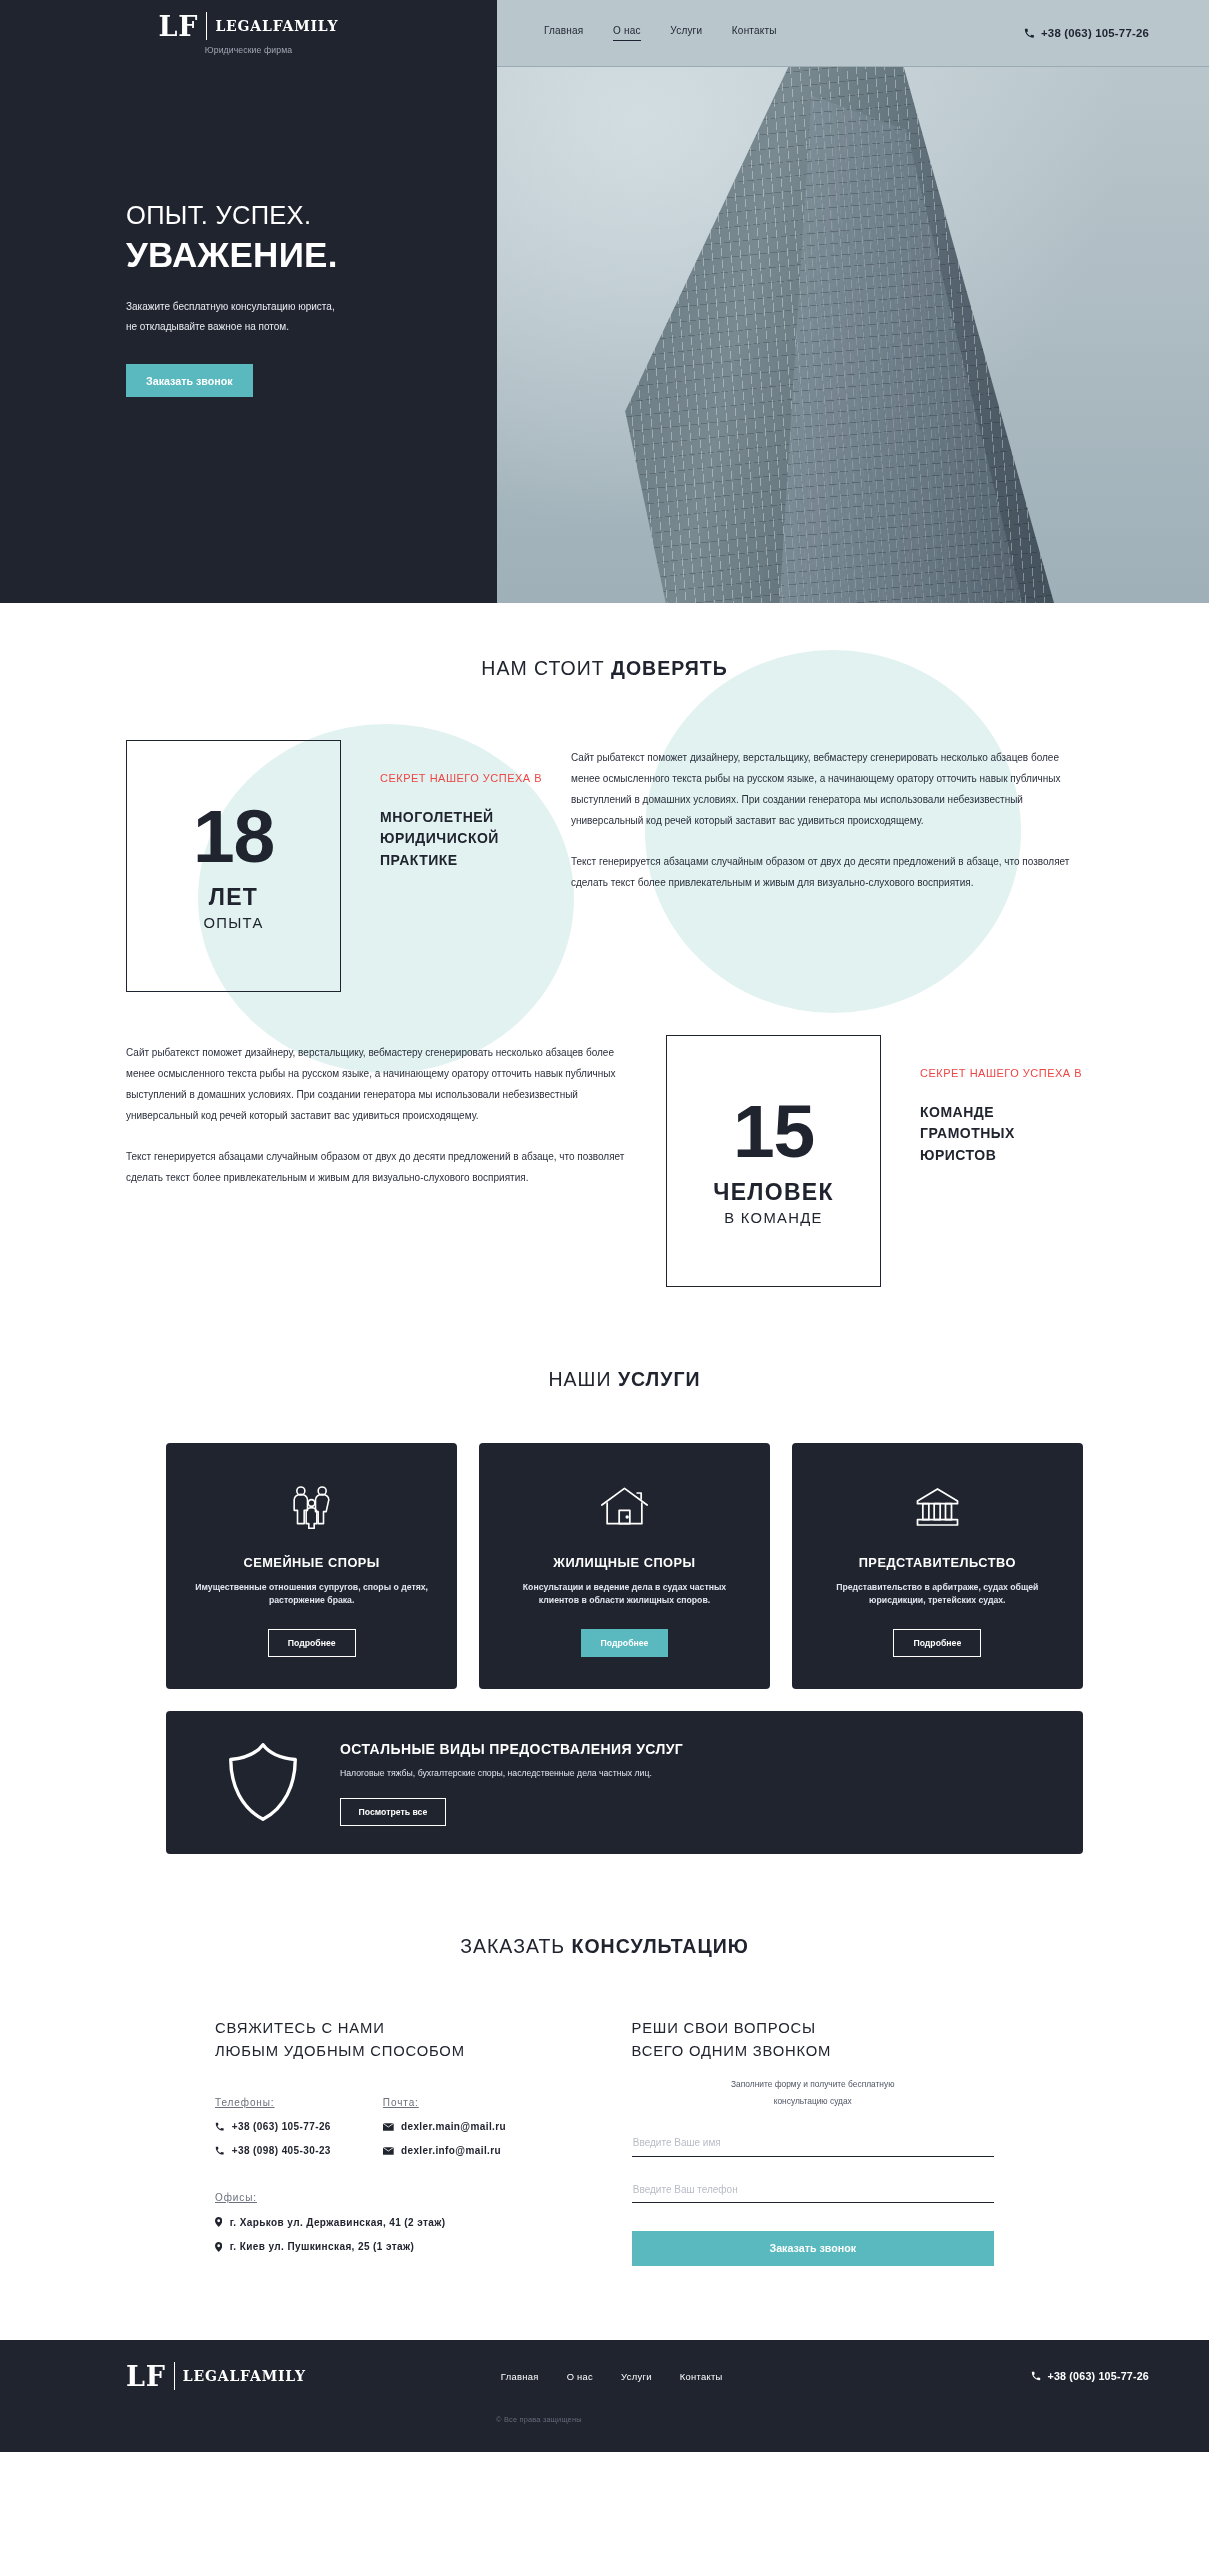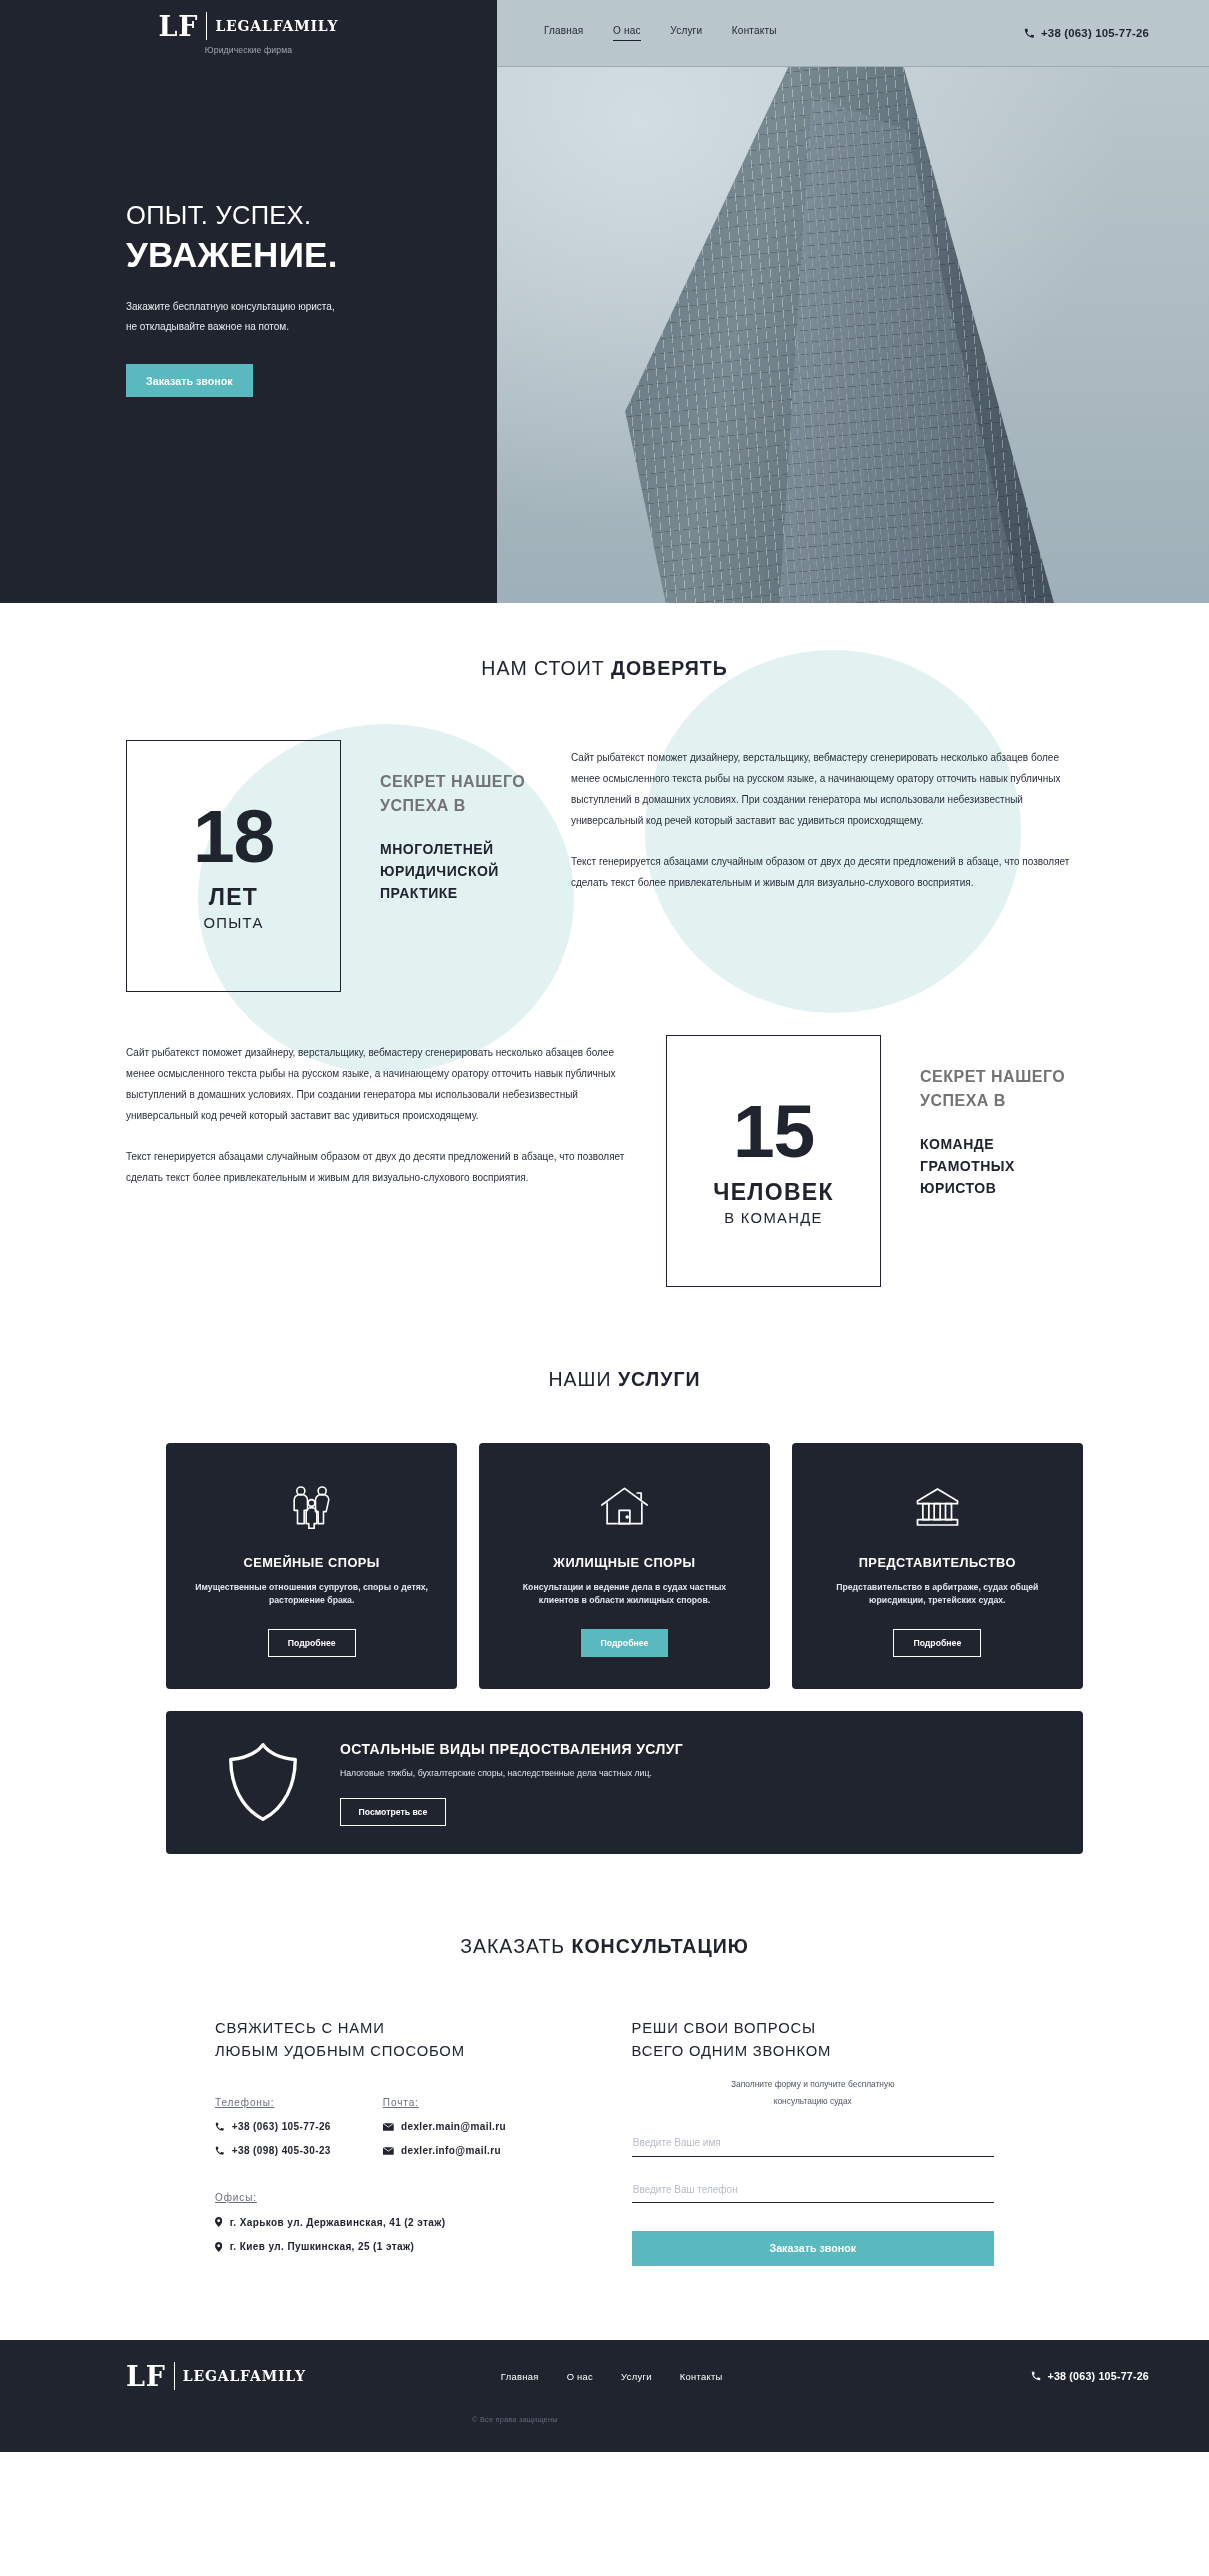--- a/index.html
+++ b/index.html
@@ -204,25 +204,25 @@
     color: #20242f;
   }
   .stat-l1 { margin-top: 12px; font-size: 23px; font-weight: 700; letter-spacing: 1.3px; }
   .stat-l2 { margin-top: 4px; font-size: 14.8px; font-weight: 400; letter-spacing: 1.3px; }
   .stat-side {
     padding: 29.6px 0 0 39px;
     width: 202px;
     flex: none;
   }
   .stat-side .light {
-    font-size: 16px;
+    font-size: 11px;
     line-height: 1.55;
     letter-spacing: 0.5px;
-    font-weight: 700;
-    color: #737373;
+    font-weight: 400;
+    color: #ef4444;
   }
   .stat-side .bold {
     margin-top: 20px;
     font-size: 14px;
     line-height: 1.55;
     letter-spacing: 0.5px;
     font-weight: 700;
     color: #20242f;
   }
   .para {
@@ -402,21 +402,21 @@
   .footer-nav a {
     font-size: 9.4px; color: #ffffff; text-decoration: none; letter-spacing: 0.3px;
   }
   .footer-phone {
     margin-left: auto;
     display: flex; align-items: center; gap: 6px;
     font-size: 10.7px; font-weight: 700; color: #ffffff; letter-spacing: 0.2px;
   }
   .copyright {
     position: absolute;
-    left: 472px;
+    left: 496px;
     top: 75px;
     font-size: 7.4px;
     color: #636a79;
     letter-spacing: 0.2px;
   }
 </style>
 </head>
 <body>
 
 <div class="header">

